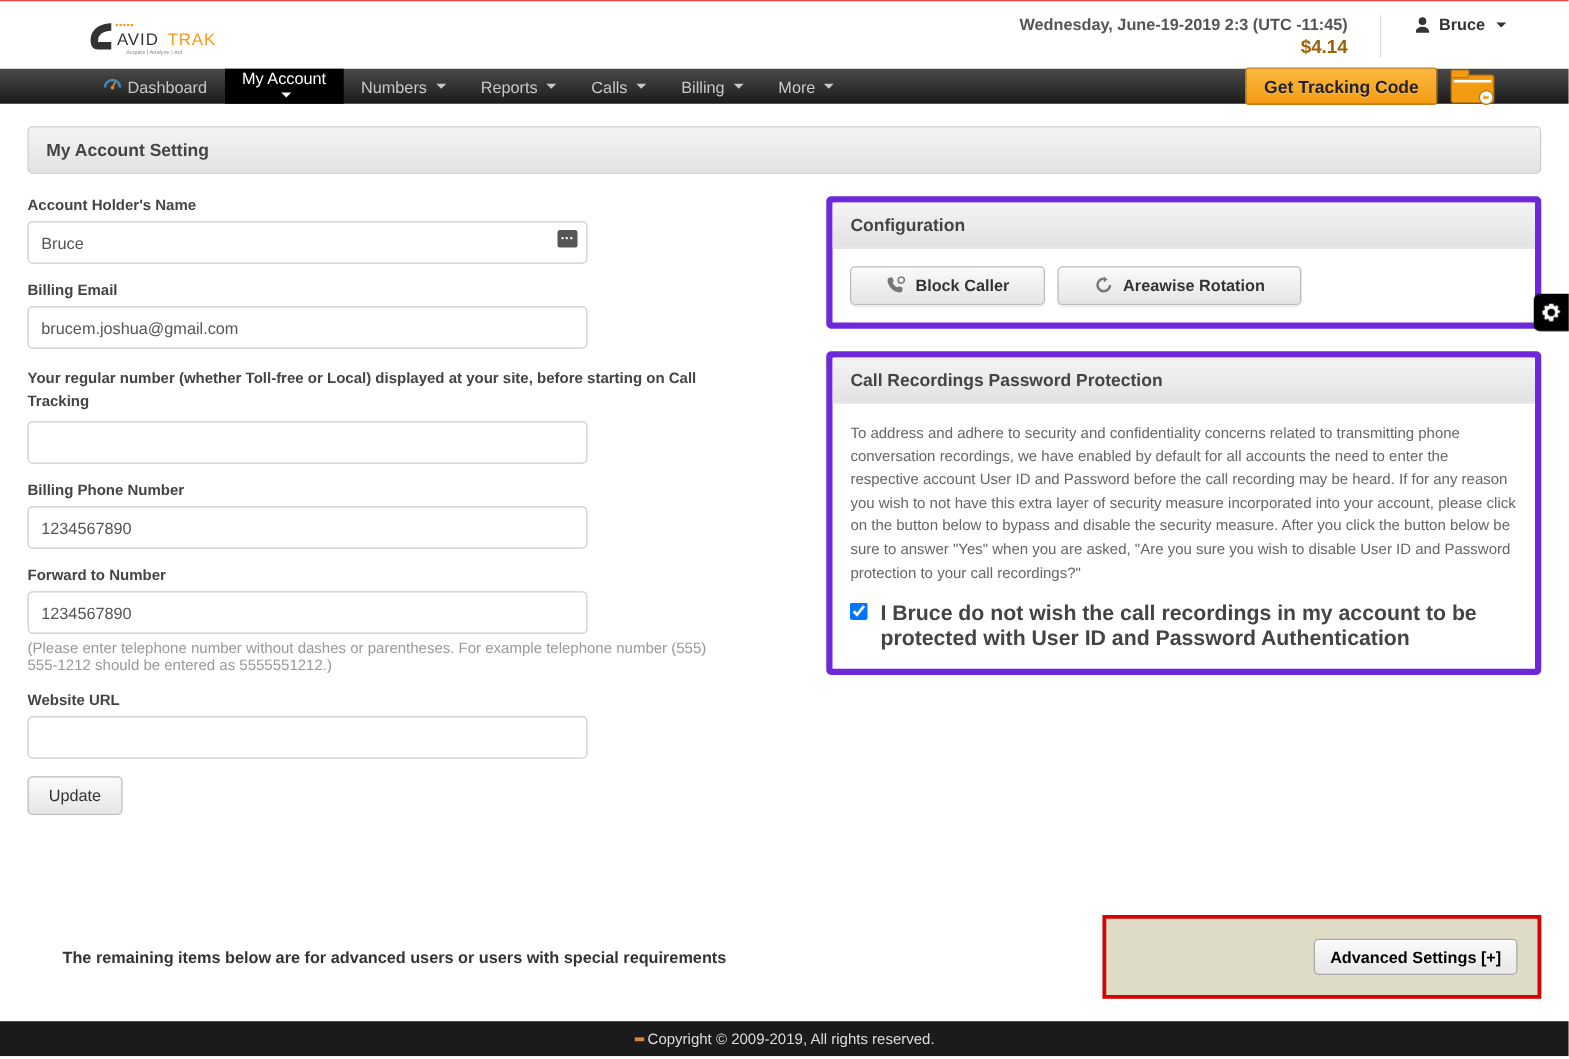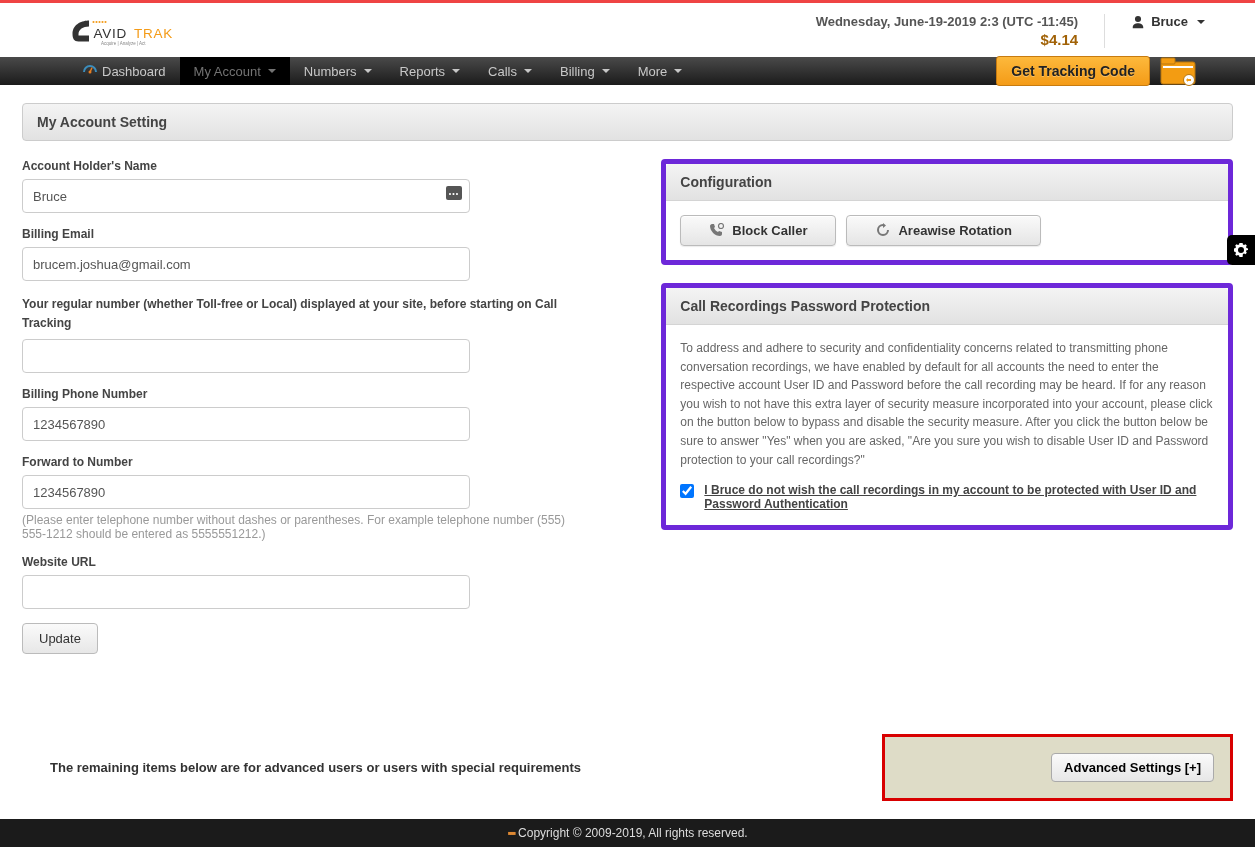--- a/index.html
+++ b/index.html
@@ -1,28 +1,28 @@
 <!DOCTYPE html>
 <html><head>
 <meta charset="utf-8">
 <style>
   * { box-sizing: border-box; margin: 0; padding: 0; }
   body { font-family: Verdana, Arial, sans-serif; font-size: 12px; background: #fff; color: #333; }
   .container { width: 1255px; margin: 0 auto; }
-  .topbar { background: #fff; padding: 10px 20px 8px 68px; display: flex; align-items: center; border-top: 3px solid #ef4444; }
+  .topbar { background: #fff; padding: 10px 20px 8px 68px; display: flex; align-items: center; border-top: 1px solid #ef4444; }
   .logo { display: flex; align-items: center; }
   .logo-svg { width: 150px; height: 36px; }
   .top-right { margin-left: auto; display: flex; align-items: flex-start; gap: 12px; }
   .datetime { font-weight: bold; font-size: 13px; color: #555; text-align: right; line-height: 1.3; }
   .balance { color: #a16207; font-weight: bold; font-size: 15px; }
   .divider { width: 1px; height: 34px; background: #ddd; margin: 0 14px; }
   .userblock { display: flex; align-items: center; gap: 6px; color: #333; font-weight: bold; font-size: 13px; cursor: pointer; padding-right: 30px;}
   .navbar { background: linear-gradient(#4a4a4a,#1b1b1b); height: 28px; display: flex; align-items: stretch; padding: 0 1px 0 68px; }
   .nav-item { display: flex; align-items: center; color: #c8c8c8; padding: 0 14px; gap: 4px; font-size: 13px; cursor: pointer; }
-  .nav-item.active { background: #000; color: #737373; }
+  .nav-item.active { background: #000; color: #ffffff; flex-direction: column; }
   .caret { width: 0; height: 0; border-left: 4px solid transparent; border-right: 4px solid transparent; border-top: 4px solid currentColor; margin-left: 3px; }
   .nav-right { margin-left: auto; display: flex; align-items: center; padding-right: 58px; gap: 10px; }
   .tracking-btn { background: linear-gradient(#fdb93c,#f49b17); border: 1px solid #c77b10; color: #222; font-weight: bold; font-size: 14px; padding: 6px 14px; border-radius: 3px; cursor: pointer; text-shadow: 0 1px 0 rgba(255,255,255,.3);}
   .folder-icon { width: 36px; height: 30px; cursor: pointer; }
   .content { padding: 18px 22px 0 22px; }
   .panel-header { background: linear-gradient(#f4f4f4,#e2e2e2); border: 1px solid #ccc; border-radius: 4px; padding: 10px 14px; font-weight: bold; font-size: 14px; color: #444; margin-bottom: 18px; }
   .two-col { display: flex; gap: 20px; }
   .left { flex: 1 1 52%; }
   .right { flex: 1 1 48%; }
   .form-label { font-weight: bold; font-size: 12px; color: #444; margin-bottom: 6px; display: block; }
@@ -34,21 +34,21 @@
   .hint { color: #999; font-size: 12px; margin-top: 4px; max-width: 570px; }
   .btn { background: linear-gradient(#fafafa,#e7e7e7); border: 1px solid #bbb; border-radius: 4px; padding: 7px 16px; font-size: 13px; color: #333; cursor: pointer; }
   .panel { border: 5px solid #6d28d9; border-radius: 4px; margin-bottom: 18px; background:#fff;}
   .panel .ph { background: linear-gradient(#f4f4f4,#e2e2e2); padding: 10px 14px; font-weight: bold; font-size: 14px; color: #444; border-bottom: 1px solid #d4d4d4; border-radius: 4px 4px 0 0;}
   .panel .pb { padding: 14px; }
   .cfg-btns { display: flex; gap: 10px; }
   .cfg-btn { background: linear-gradient(#fafafa,#e5e5e5); border: 1px solid #bbb; border-radius: 4px; padding: 7px 28px; font-size: 13px; font-weight: bold; color: #333; cursor: pointer; display: inline-flex; align-items: flex-start; gap: 7px; box-shadow: inset 0 1px 0 #fff, 0 1px 1px rgba(0,0,0,.08);}
   .desc { font-size: 12px; color: #666; line-height: 1.55; margin-bottom: 14px; }
   .chk-row { display: flex; gap: 10px; align-items: flex-start; }
   .chk { width: 14px; height: 14px; flex: 0 0 14px; margin-top: 1px; }
-  .chk-label { font-weight: bold; font-size: 12px; color: #444; text-decoration: underline; }
+  .chk-label { font-weight: bold; font-size: 17px; color: #444; }
   .advanced-row { display:flex; align-items: center; margin-top: 80px; }
   .advanced-note { font-weight: bold; font-size: 13px; color: #333; margin-left: 28px; }
   .adv-box { margin-left: auto; border: 3px solid #d80000; padding: 16px; background: #dedcc7; }
   .adv-btn { background: linear-gradient(#fafafa,#e7e7e7); border: 1px solid #aaa; border-radius: 4px; padding: 6px 12px; font-weight: bold; font-size: 13px; cursor:pointer; margin-left: 150px;}
   .footer { background: #1b1b1b; color: #ddd; text-align: center; padding: 7px 0; font-size: 12px; margin-top: 18px; }
   .footer-ico { color:#d83; margin-right:4px; letter-spacing:-2px;}
   .gear-float { position: fixed; right: 0; top: 235px; background: #000; color: #fff; width: 28px; height: 30px; border-radius: 5px 0 0 5px; display:flex; align-items:center; justify-content:center; cursor:pointer;}
 </style>
 </head>
 <body>

